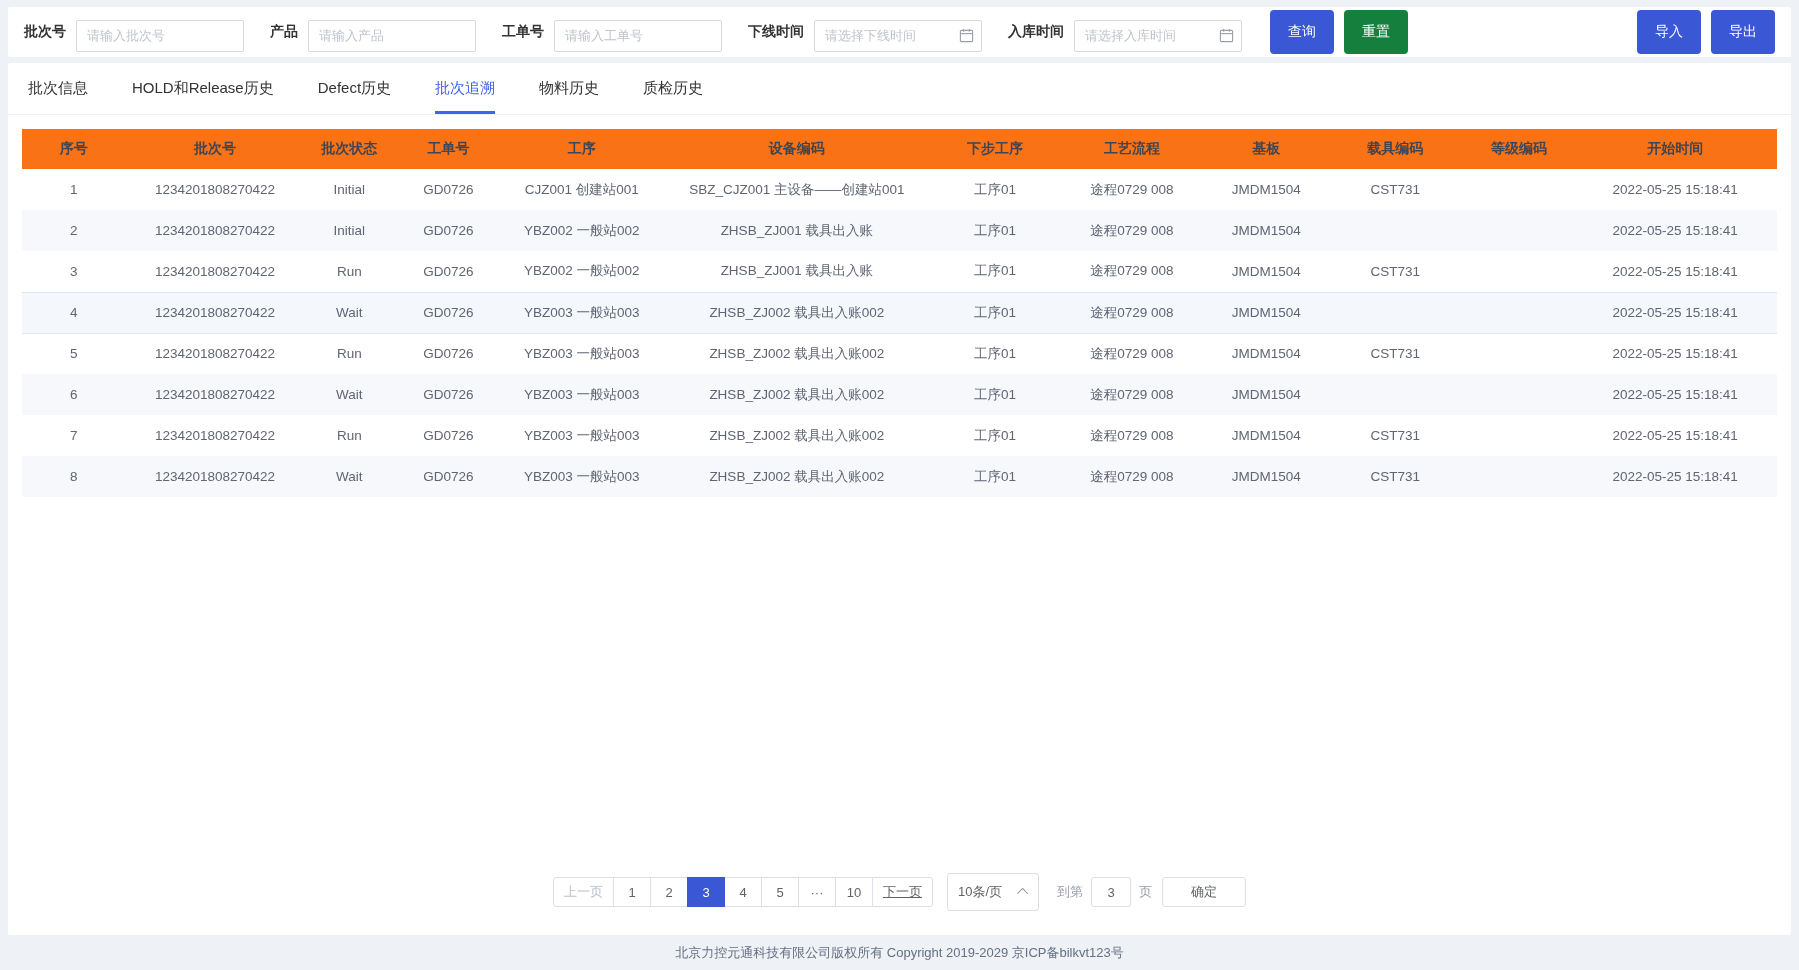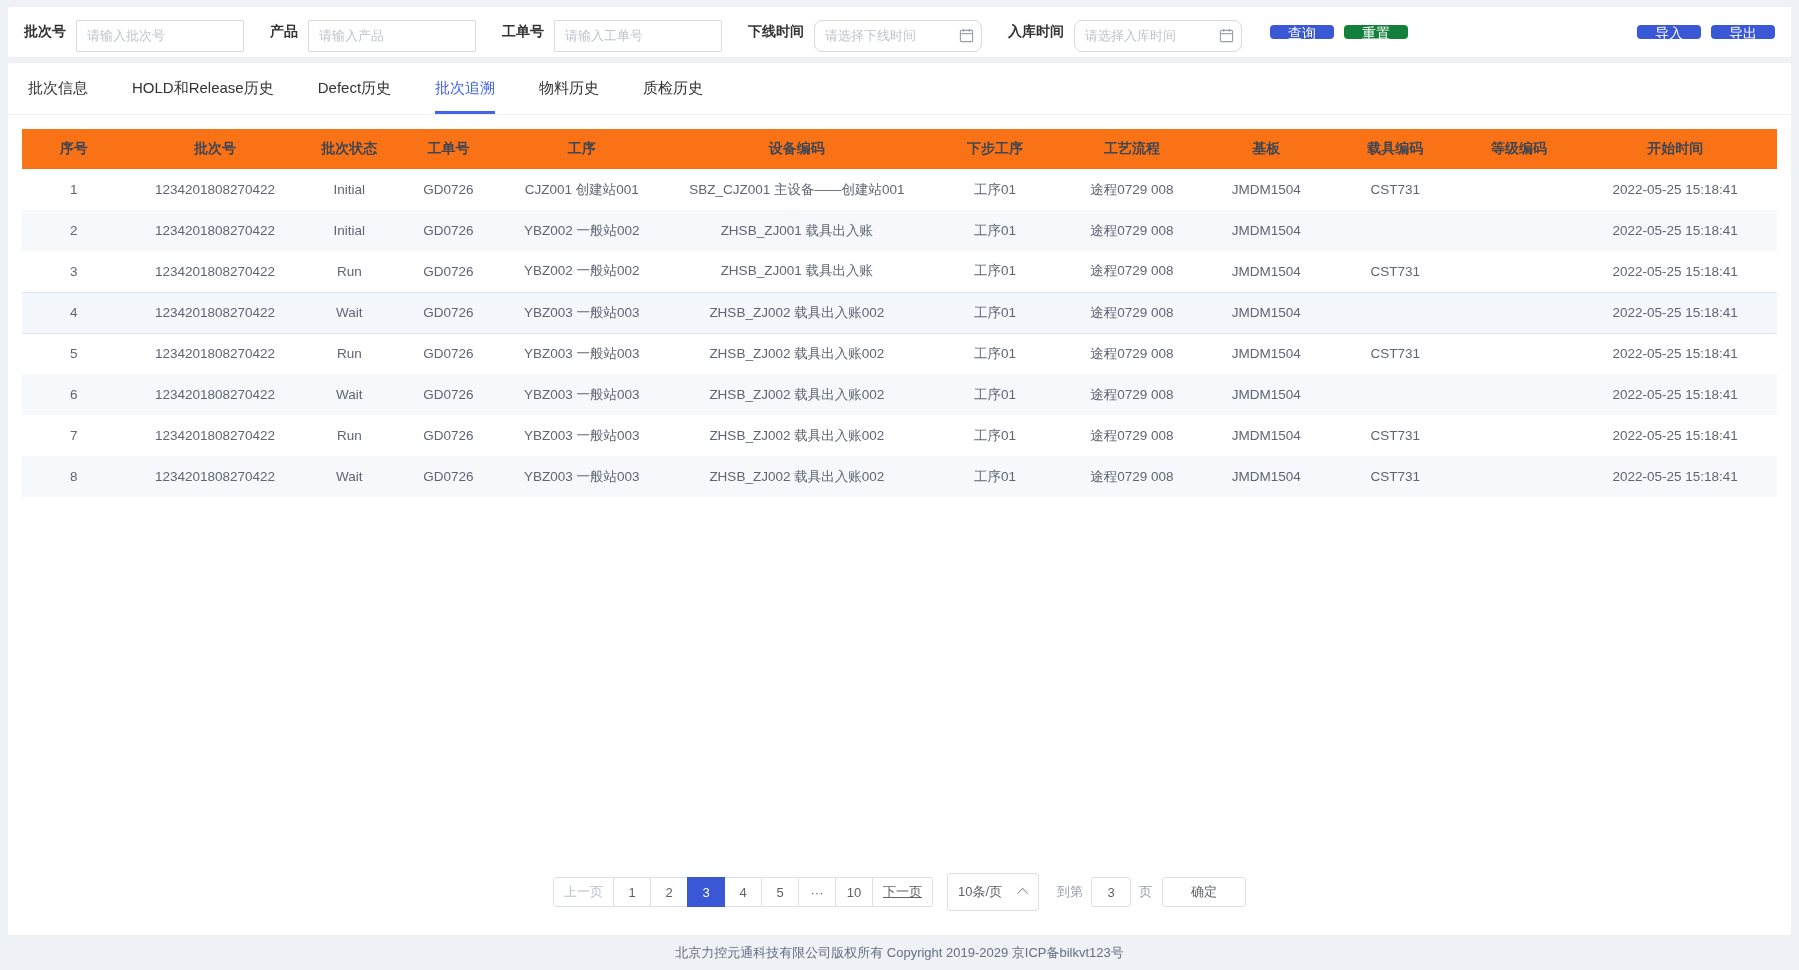--- a/index.html
+++ b/index.html
@@ -25,27 +25,27 @@
   .field-label { font-size:14px; font-weight:700; color:#333; margin-right:10px; white-space:nowrap; }
   .field-input-wrap { position:relative;margin-top:7px; }
   .field input {
     width:168px; height:32px;
     border:1px solid #d9d9d9; border-radius:2px;
     padding:0 10px; font-size:13px; color:#333;
     font-family:"Liberation Sans","DejaVu Sans",sans-serif;
     outline:none; background:#fff;
   }
   .field input::placeholder { color:#bfc4cc; }
-  .field.date input { padding-right:24px;border-radius:8px; }
+  .field.date input { padding-right:24px; }
   .cal-icon {
     position:absolute; right:8px; top:50%; transform:translateY(-50%);
     width:16px; height:16px; display:flex; align-items:center; justify-content:center;
   }
   .btn {
-    height:14px; padding:0 18px; font-size:14px;
+    height:44px; padding:0 18px; font-size:14px;
     border:none; border-radius:4px; cursor:pointer;
     color:#fff; background:#3a57d6; white-space:nowrap;
     font-family:"Liberation Sans","DejaVu Sans",sans-serif;
   }
   .btn.reset { background:#15803d; margin-left:10px; }
   .btn.query { margin-left:2px; }
   .flex-spacer { flex:1; }
   .btn.io { margin-left:10px; }
 
   

